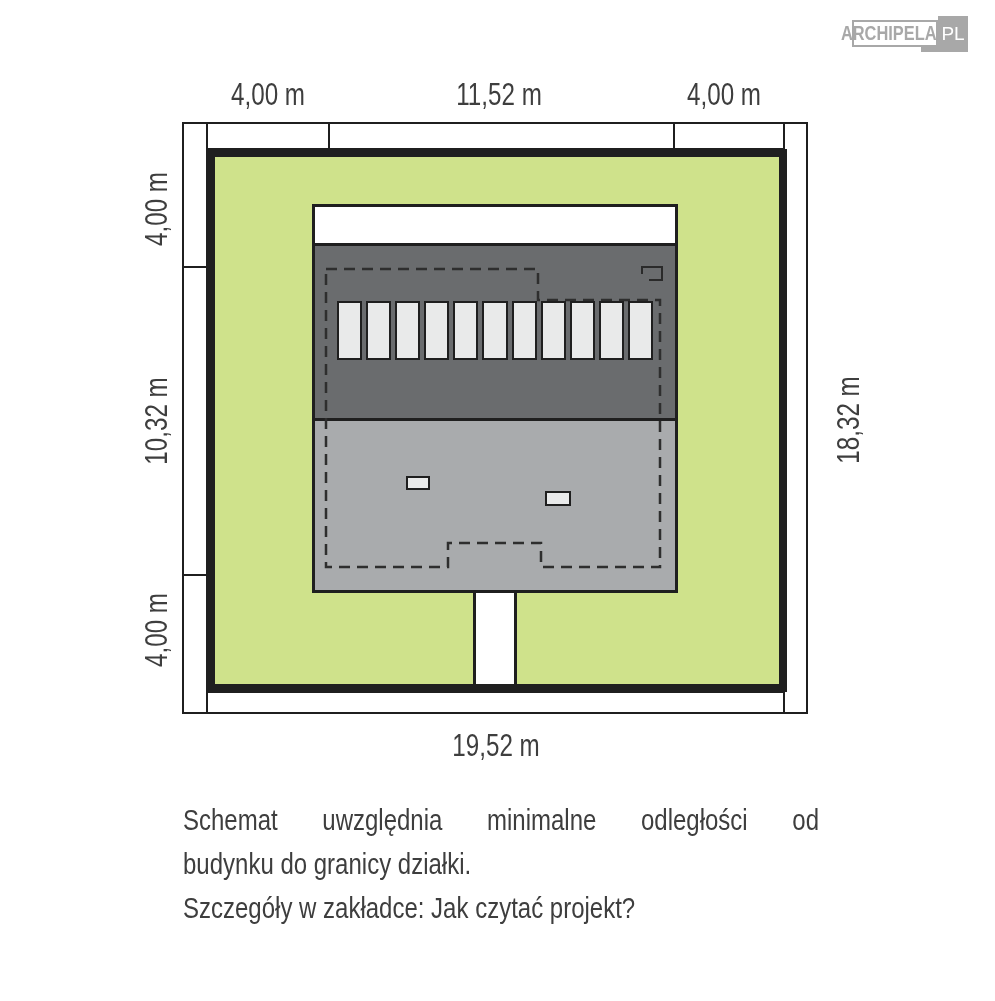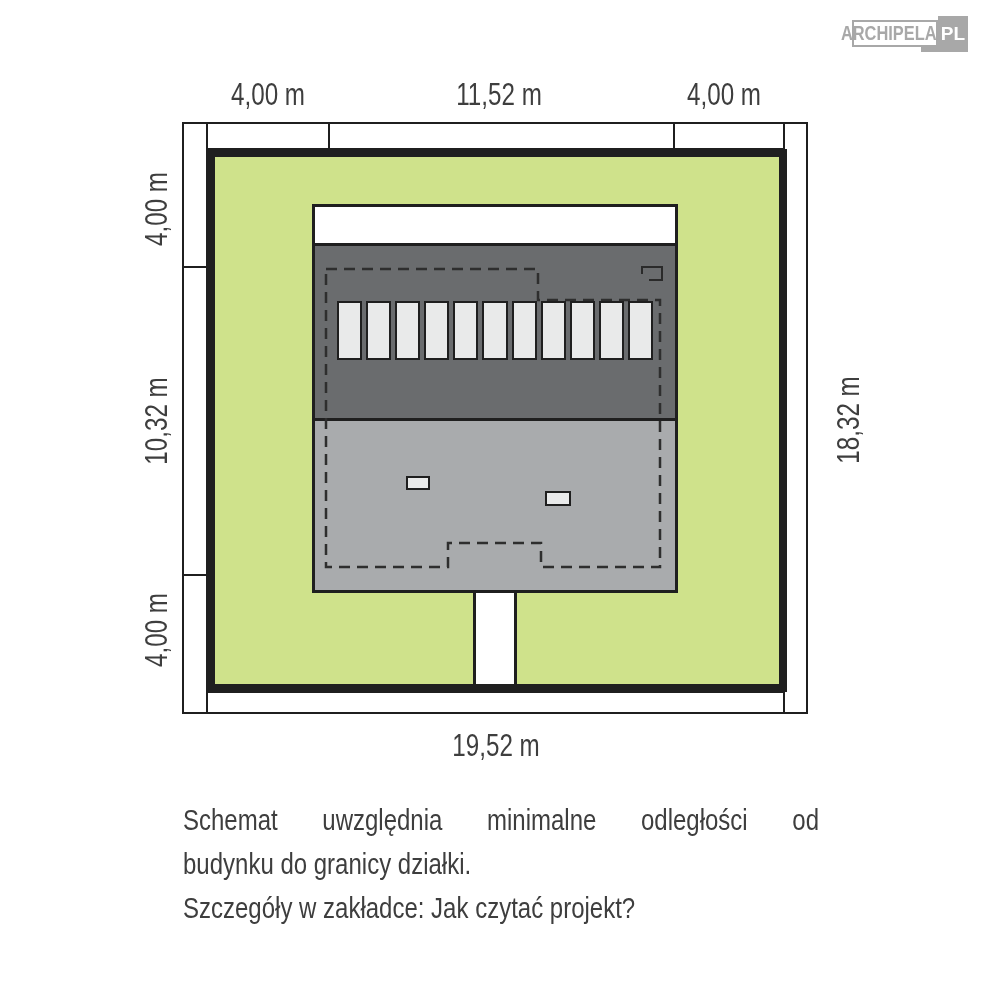--- a/index.html
+++ b/index.html
@@ -13,21 +13,21 @@
     border:2px solid var(--logo-gray,#a8a8a8);background:#fff;
     display:flex;align-items:center;justify-content:center;box-sizing:border-box;
   }
   .logo-brand{
     color:var(--logo-gray,#a8a8a8);font-weight:bold;font-size:20px;
     transform:scaleX(0.82);white-space:nowrap;letter-spacing:0px;
   }
   .logo-step{position:absolute;left:921px;top:45px;width:17px;height:7px;background:var(--logo-gray,#a8a8a8);}
   .logo-pl{
     position:absolute;left:938px;top:16px;width:30px;height:36px;background:var(--logo-gray,#a8a8a8);
-    color:#fff;font-weight:bold;font-size:19px;display:flex;align-items:center;justify-content:center;
+    color:#fff;font-weight:normal;font-size:19px;display:flex;align-items:center;justify-content:center;
   }
   
   .band{position:absolute;background:#fff;border:2px solid var(--line,#1f1f1f);box-sizing:border-box;}
   .band-top{left:182px;top:122px;width:626px;height:28px;}
   .band-bottom{left:182px;top:691px;width:626px;height:23px;}
   .band-left{left:182px;top:122px;width:26px;height:592px;}
   .band-right{left:783px;top:122px;width:25px;height:592px;}
   .tick-v{position:absolute;width:2px;background:var(--line,#1f1f1f);}
   .tick-h{position:absolute;height:2px;background:var(--line,#1f1f1f);}
   

